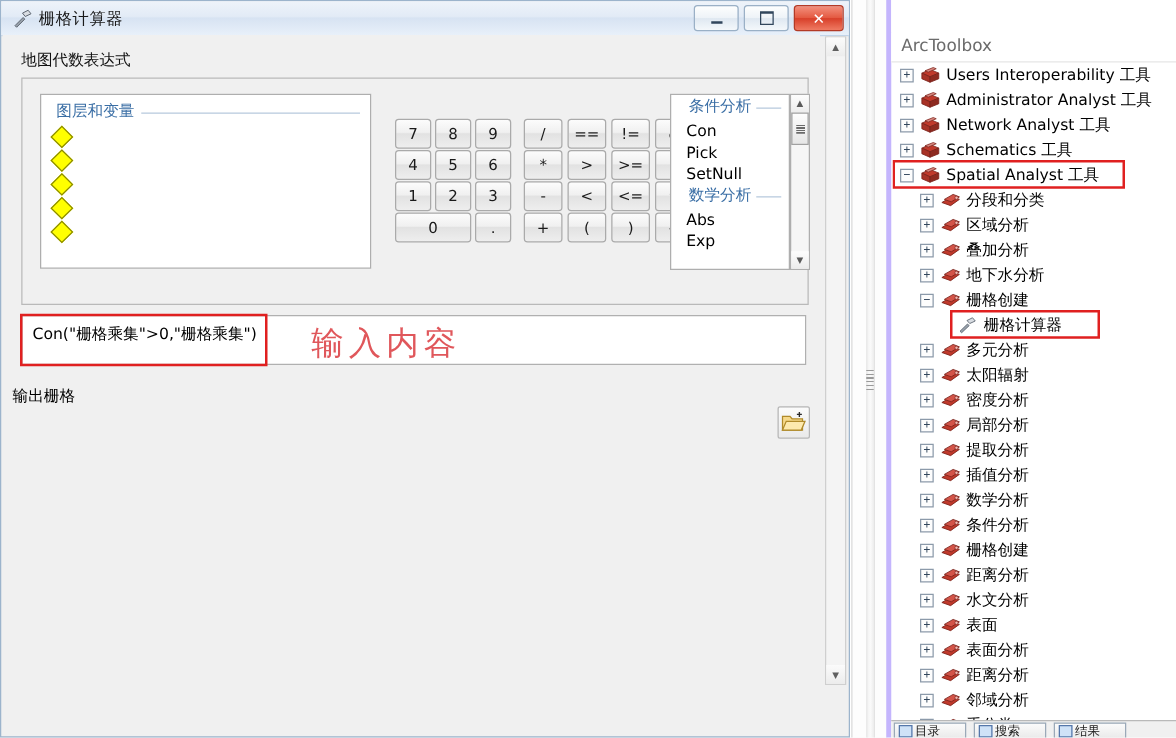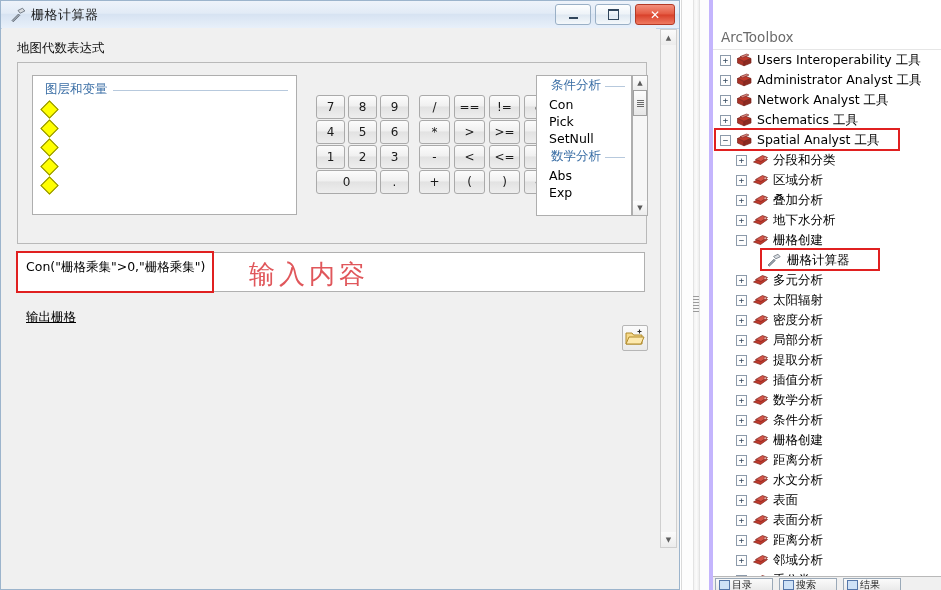--- a/index.html
+++ b/index.html
@@ -135,21 +135,21 @@
   .redbox-expr{
     position:absolute;left:14px;top:223px;width:198px;height:42px;
     border:2px solid #e02020;box-sizing:border-box;pointer-events:none;
   }
   .annot{
     position:absolute;left:247px;top:229px;
     font-size:26px;color:#e0575b;letter-spacing:4px;
     font-family:"DejaVu Sans","Liberation Sans",sans-serif;
   }
 
-  .outlabel{position:absolute;left:24px;top:281px;font-size:12.5px;text-decoration:underline;}
+  .outlabel{position:absolute;left:8px;top:281px;font-size:12.5px;}
   .outfield{
     position:absolute;left:15px;top:298px;width:597px;height:21px;
     background:#fff;border:1px solid #a8a8a8;box-sizing:border-box;
   }
   .outfield .val{
     padding:2px 0 0 5px;font-family:"DejaVu Sans Mono","Liberation Mono",monospace;
     font-size:12px;color:#000;white-space:nowrap;
   }
   .browsebtn{
     position:absolute;left:620px;top:297px;width:24px;height:24px;

